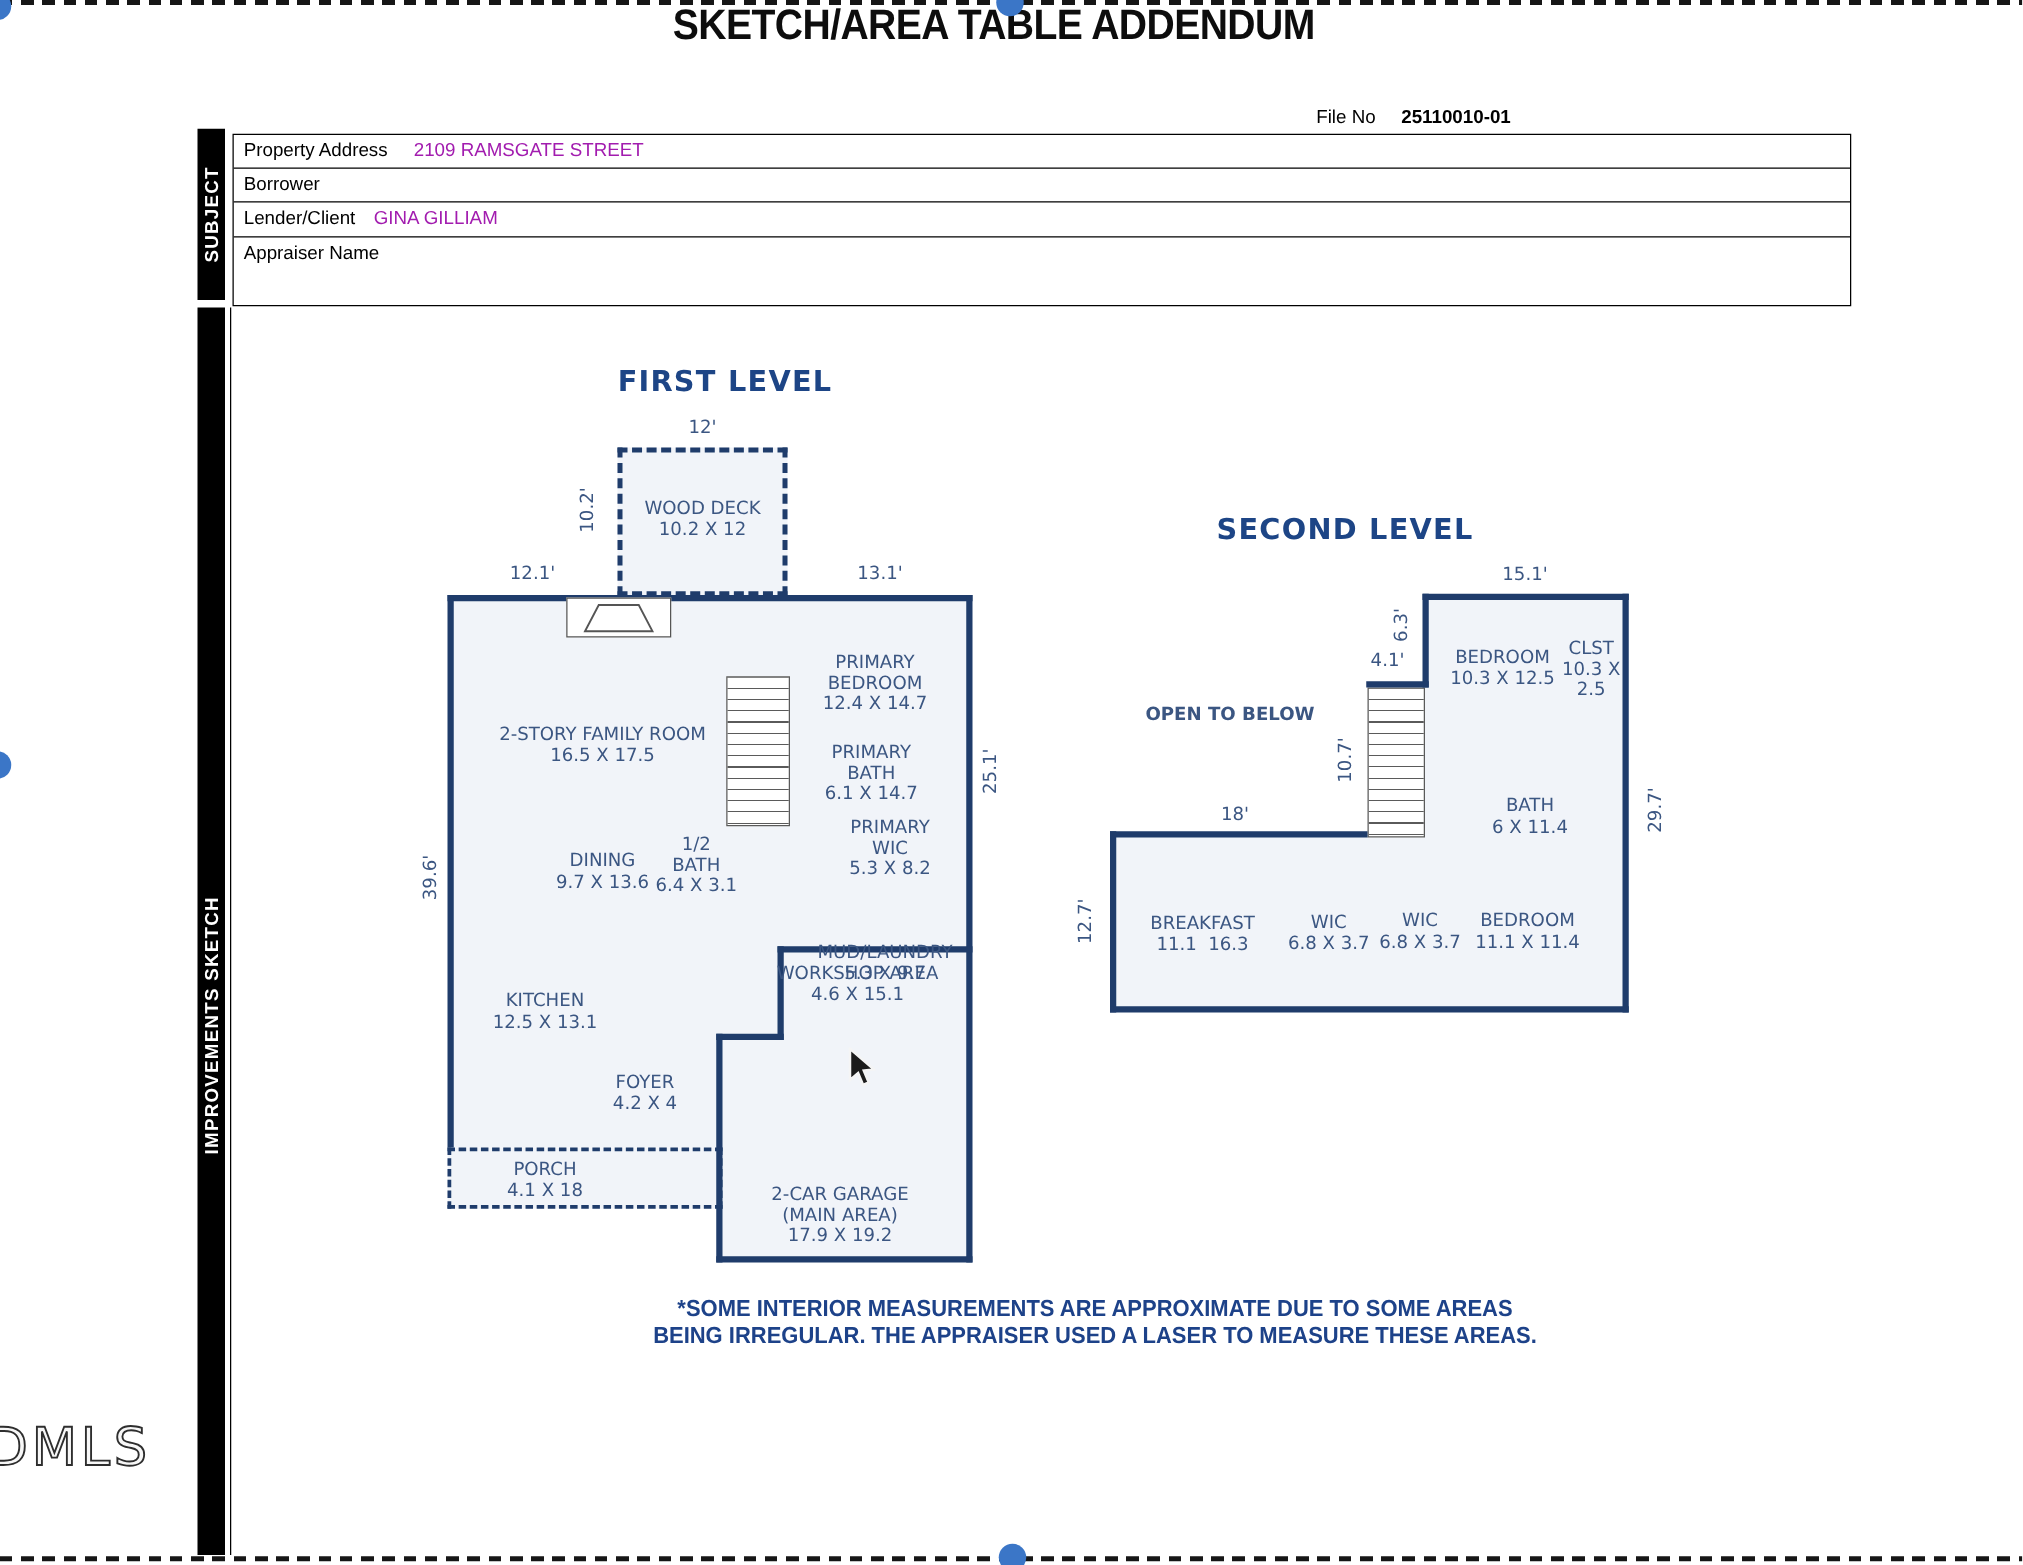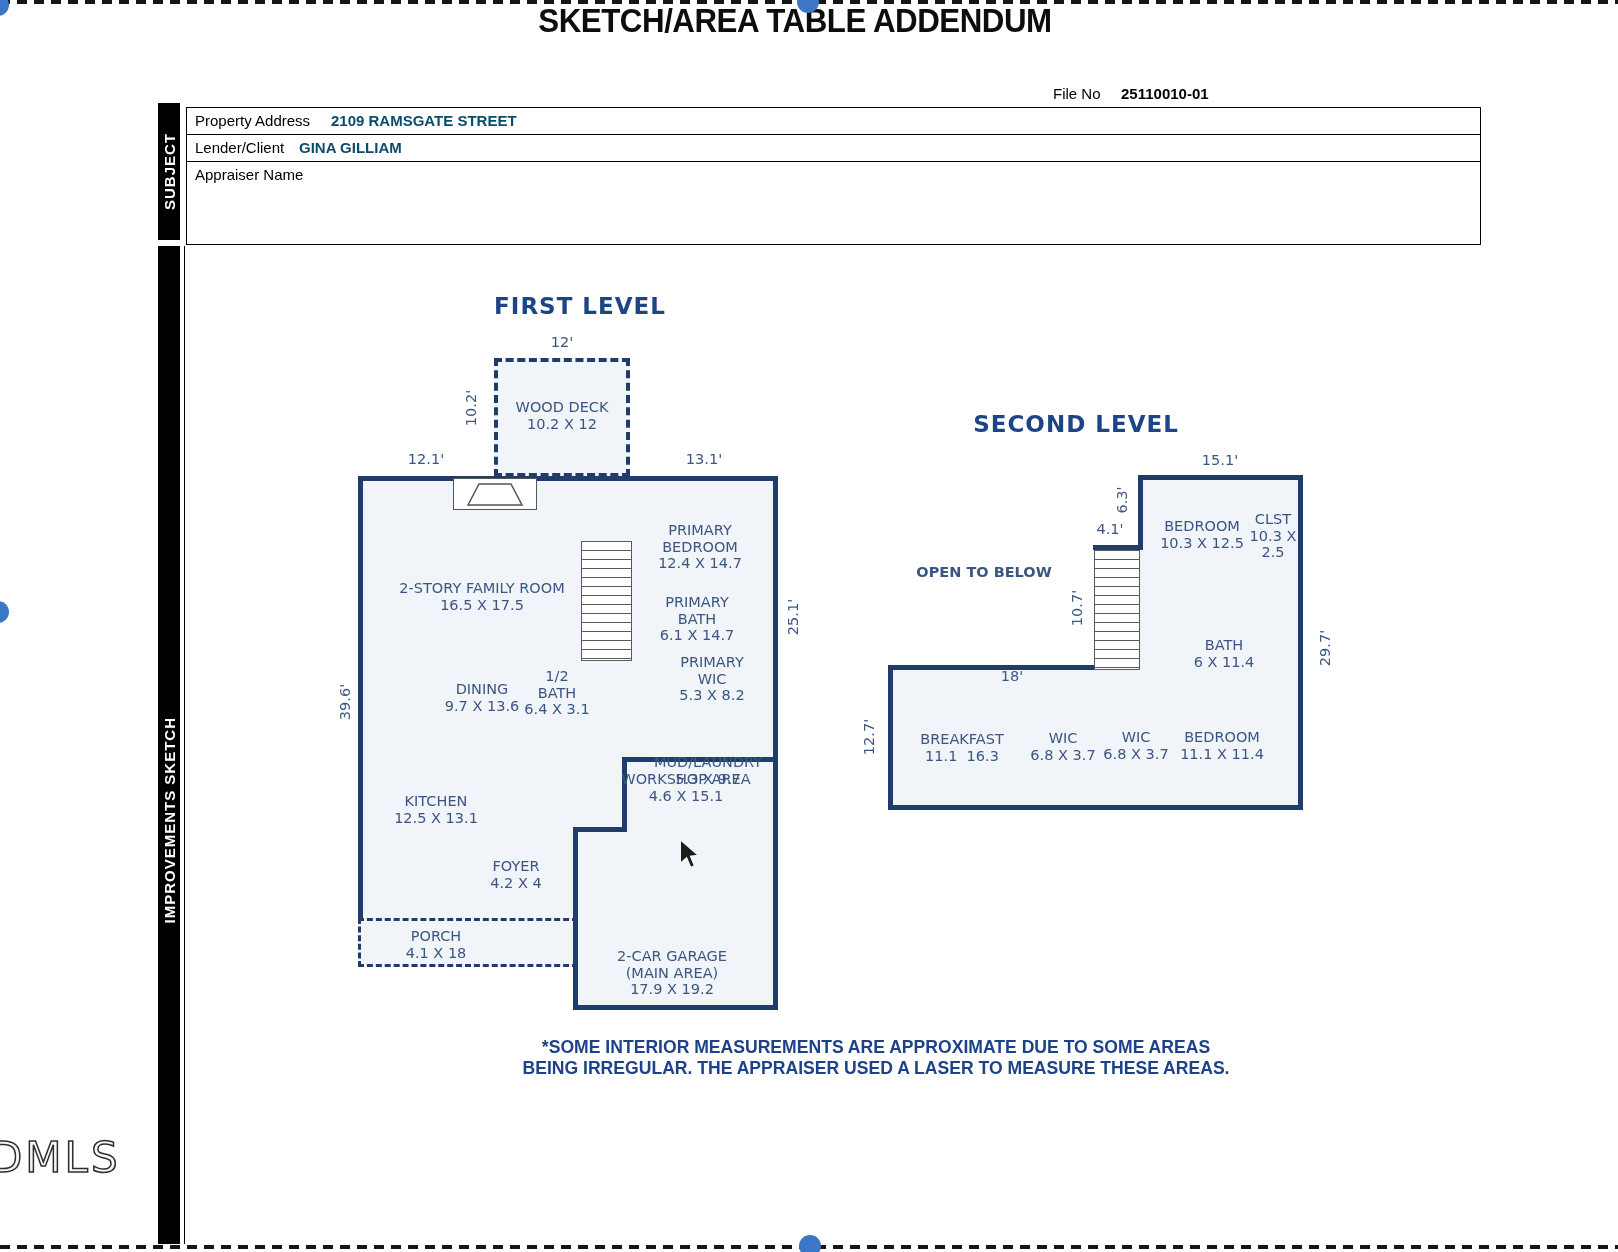--- a/index.html
+++ b/index.html
@@ -13,21 +13,21 @@
   
   #main-title{position:absolute;left:795px;top:1px;transform:translateX(-50%) scaleX(.92);
     font-weight:bold;font-size:34px;color:#0d0d0d;white-space:nowrap;letter-spacing:-.5px;}
   .fileno{position:absolute;top:85px;font-size:15px;color:#000;white-space:nowrap;}
   
   #subject-table{position:absolute;left:186px;top:107px;width:1293px;height:136px;
     border:1px solid #000;background:#fff;}
   .srow{position:relative;height:26.2px;border-bottom:1px solid #000;font-size:15px;}
   .srow:last-child{border-bottom:none;}
   .srow .lbl{position:absolute;top:4px;color:#000;white-space:nowrap;}
-  .srow .val{position:absolute;top:4px;font-weight:bold;color:#0c4a6e;white-space:nowrap;}
+  .srow .val{position:absolute;top:4px;font-weight:normal;color:#a21caf;white-space:nowrap;}
   
   .vbar{position:absolute;left:158px;width:22px;background:#000;}
   .vbar-text{position:absolute;left:158px;width:22px;display:flex;align-items:center;justify-content:center;}
   .vbar-text span{writing-mode:vertical-rl;transform:rotate(180deg);color:#fff;font-weight:bold;
     font-size:15px;letter-spacing:1px;white-space:nowrap;}
   .thinline{position:absolute;background:#000;}
   
   .fillrect{position:absolute;background:var(--fill);}
   .wall{position:absolute;background:var(--wall);}
   .dashed-rect{position:absolute;background:var(--fill);}
@@ -72,20 +72,23 @@
     <span>IMPROVEMENTS SKETCH</span>
   </div>
   <div class="thinline" style="left:184px;top:246px;width:1px;height:998px;"></div>
 
   <div id="subject-table">
     <div class="srow">
       <span class="lbl" style="left:8px;">Property Address</span>
       <span class="val" style="left:144px;">2109 RAMSGATE STREET</span>
     </div>
     <div class="srow">
+      <span class="lbl" style="left:8px;">Borrower</span>
+    </div>
+    <div class="srow">
       <span class="lbl" style="left:8px;">Lender/Client</span>
       <span class="val" style="left:112px;">GINA GILLIAM</span>
     </div>
     <div class="srow">
       <span class="lbl" style="left:8px;">Appraiser Name</span>
     </div>
   </div>
 
   <div id="plan" class="abs" style="left:0;top:0;width:1618px;height:926px;">
 
@@ -212,21 +215,21 @@
       </div>
       <div class="plan-label rot" style="left: 1122px; top: 500px;">
         <div>6.3'</div>
       </div>
       <div class="plan-label" style="left: 984px; top: 564px; font-weight: bold;">
         <div>OPEN TO BELOW</div>
       </div>
       <div class="plan-label rot" style="left: 1077px; top: 608px;">
         <div>10.7'</div>
       </div>
-      <div class="plan-label" style="left: 1012px; top: 644px; margin-top: 24px;">
+      <div class="plan-label" style="left: 988px; top: 644px;">
         <div>18'</div>
       </div>
       <div class="plan-label rot" style="left: 869px; top: 737px;">
         <div>12.7'</div>
       </div>
       <div class="plan-label rot" style="left: 1325px; top: 648px;">
         <div>29.7'</div>
       </div>
       <div class="plan-label" style="left: 1202px; top: 518px;">
         <div>BEDROOM</div>

